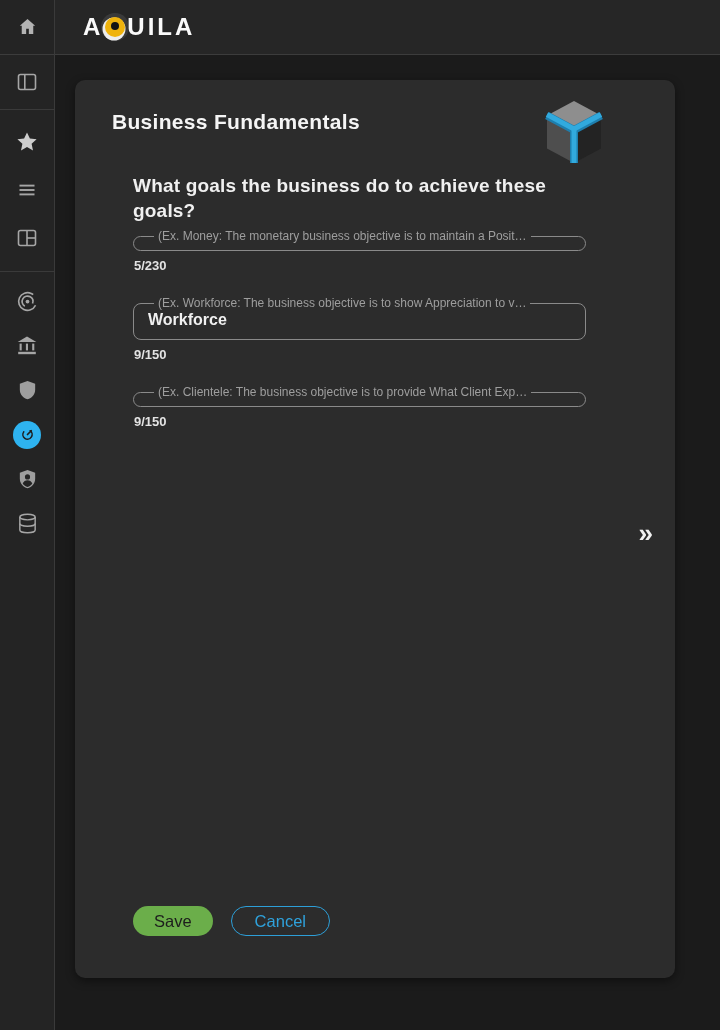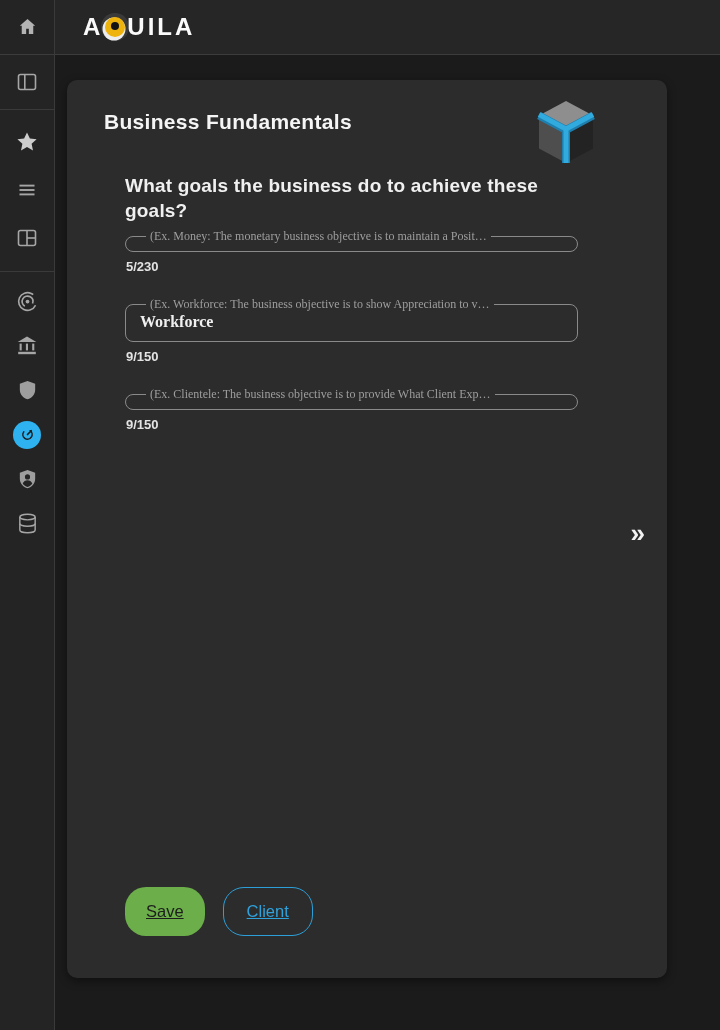--- a/index.html
+++ b/index.html
@@ -29,45 +29,45 @@
   .grp1 { padding-top:8px; }
   .grp1 .side-cell { height:48px; }
   .grp1-end { border-bottom:1px solid #3a3a3a; height:10px; }
   .grp2 { padding-top:7px; }
   .grp2 .side-cell { height:44.5px; }
   .icon-badge { width:28px; height:28px; border-radius:50%; background:#2eb3f0;
                 display:flex; align-items:center; justify-content:center; }
 
   
   .main { position:absolute; left:55px; top:55px; width:665px; height:975px; }
-  .card { position:absolute; left:12px; top:25px; width:600px; height:898px;
+  .card { position:absolute; left:20px; top:25px; width:600px; height:898px;
           background:#2c2c2c; border-radius:10px; box-shadow:0 3px 10px rgba(0,0,0,.45);
           padding:30px 37px; }
   .card-title { font-size:21px; font-weight:bold; color:#f5f5f5; letter-spacing:.3px; }
   .cube { position:absolute; top:20px; right:70px; }
   .question { margin:40px 0 0 21px; width:462px; font-size:19px; font-weight:bold;
               color:#f0f0f0; line-height:1.3; letter-spacing:.2px; }
 
   .fields { margin:6px 0 0 21px; width:453px; }
   fieldset.tf { border:1px solid #8a8a8a; border-radius:8px; padding:0 26px 7px 14px;
-                width:453px;font-family:Liberation Serif, serif; }
+                width:453px; }
   fieldset.tf legend { font-size:12px; color:#9e9e9e; padding:0 4px; margin-left:6px;
                        white-space:nowrap; }
   fieldset.tf input { background:transparent; border:none; outline:none;
                       color:#f0f0f0; font-size:16px; font-weight:bold;
                       width:100%; padding:1px 0 3px; font-family:inherit; }
   .counter { font-size:13px; font-weight:bold; color:#e3e3e3;
              margin:7px 0 23px 1px; }
 
   .expand { position:absolute; right:18px; top:436px; font-size:26px; font-weight:bold;
             color:#f2f2f2; cursor:pointer; line-height:1; padding:4px; }
 
   .actions { position:absolute; left:58px; bottom:42px; display:flex; gap:18px; }
-  .btn { height:49px; border-radius:21px; font-size:16.5px; font-family:inherit;
-         cursor:pointer; display:flex; align-items:center;text-decoration:underline; }
+  .btn { height:30px; border-radius:21px; font-size:16.5px; font-family:inherit;
+         cursor:pointer; display:flex; align-items:center; }
   .btn-save { background:#6bae4a; border:none; color:#1d1d1d; padding:0 21px; }
   .btn-cancel { background:transparent; border:1.5px solid #2d9fd8; color:#2fa2dc;
                 padding:0 23px; }
 
   svg.ic { display:block; }
 </style>
 </head>
 <body>
 
 <nav class="sidebar">
@@ -198,17 +198,17 @@
         <legend>(Ex. Clientele: The business objective is to provide What Client Exp…</legend>
       </fieldset>
       <div class="counter">9/150</div>
 
     </div>
 
     <div class="expand">»</div>
 
     <div class="actions">
       <button class="btn btn-save">Save</button>
-      <button class="btn btn-cancel">Client</button>
+      <button class="btn btn-cancel">Cancel</button>
     </div>
 
   </section>
 </main>
 
 </body></html>

